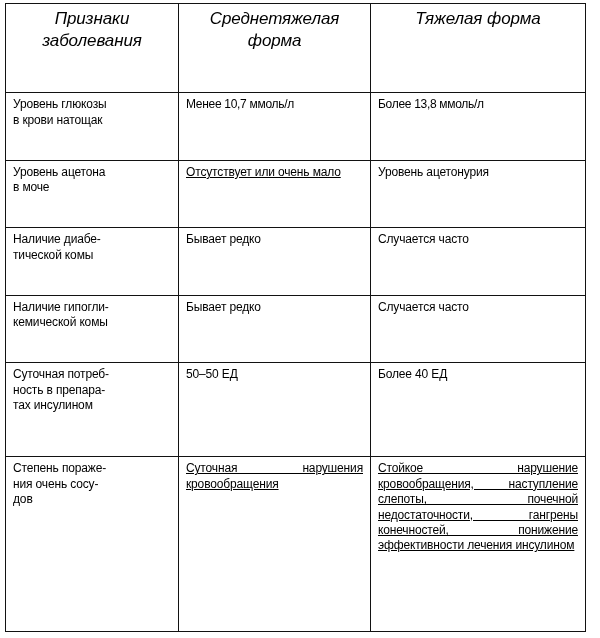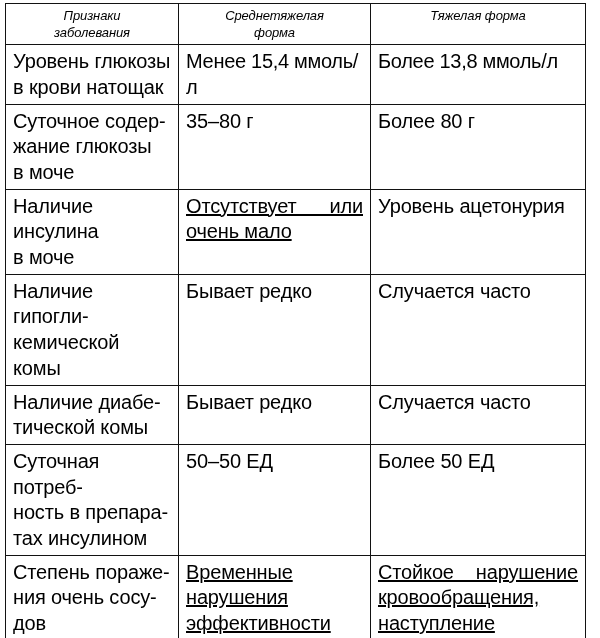--- a/index.html
+++ b/index.html
@@ -44,29 +44,29 @@
   col.c3 { width: 215px; }
 
   
   .hdr-row td {
     vertical-align: middle;
     text-align: center;
     padding: 3px 6px;
   }
   .hdr-text {
     font-style: italic;
-    font-size: 13px;
+    font-size: 17px;
     line-height: 1.28;
     letter-spacing: -0.1px;
     white-space: pre-line;
   }
 
   
   .cell-text {
-    font-size: 20px;
+    font-size: 12px;
     line-height: 1.285;
     letter-spacing: -0.15px;
     white-space: pre-line;
     word-spacing: 0px;
   }
   .cell-text.justify {
     text-align: justify;
     text-align-last: left;
     white-space: normal;
     hyphens: none;
@@ -98,103 +98,90 @@
           <div class="hdr-text">Тяжелая форма</div>
         </td>
       </tr>
 
       <tr>
         <td>
             <div class="cell-text">Уровень глюкозы
 в крови натощак</div>
           </td>
         <td>
-            <div class="cell-text tight">Менее 15,4 ммоль/л</div>
+            <div class="cell-text tight">Менее 10,7 ммоль/л</div>
           </td>
         <td>
             <div class="cell-text tight">Более 13,8 ммоль/л</div>
           </td>
       </tr>
 
-      <tr>
-        <td>
-            <div class="cell-text">Суточное содер-
-жание глюкозы
-в моче</div>
-          </td>
-        <td>
-            <div class="cell-text">35–80 г</div>
-          </td>
-        <td>
-            <div class="cell-text">Более 80 г</div>
-          </td>
-      </tr>
 
       <tr>
         <td>
-            <div class="cell-text">Наличие инсулина
+            <div class="cell-text">Уровень ацетона
 в моче</div>
           </td>
         <td>
             <div class="cell-text justify">Отсутствует или очень мало</div>
           </td>
         <td>
             <div class="cell-text">Уровень ацетонурия</div>
           </td>
       </tr>
 
       <tr>
         <td>
-            <div class="cell-text">Наличие гипогли-
-кемической комы</div>
+            <div class="cell-text">Наличие диабе-
+тической комы</div>
           </td>
         <td>
             <div class="cell-text">Бывает редко</div>
           </td>
         <td>
             <div class="cell-text">Случается часто</div>
           </td>
       </tr>
 
       <tr>
         <td>
-            <div class="cell-text">Наличие диабе-
-тической комы</div>
+            <div class="cell-text">Наличие гипогли-
+кемической комы</div>
           </td>
         <td>
             <div class="cell-text">Бывает редко</div>
           </td>
         <td>
             <div class="cell-text">Случается часто</div>
           </td>
       </tr>
 
       <tr>
         <td>
             <div class="cell-text">Суточная потреб-
 ность в препара-
 тах инсулином</div>
           </td>
         <td>
             <div class="cell-text">50–50 ЕД</div>
           </td>
         <td>
-            <div class="cell-text">Более 50 ЕД</div>
+            <div class="cell-text">Более 40 ЕД</div>
           </td>
       </tr>
 
 
       <tr>
         <td>
             <div class="cell-text">Степень пораже-
 ния очень сосу-
 дов</div>
           </td>
         <td>
-            <div class="cell-text justify">Временные нарушения эффективности</div>
+            <div class="cell-text justify">Суточная нарушения кровообращения</div>
           </td>
         <td>
             <div class="cell-text justify">Стойкое нарушение кровообращения, наступление слепоты, почечной недостаточности, гангрены конечностей, понижение эффективности лечения инсулином</div>
           </td>
       </tr>
     </tbody>
   </table>
 </div>
 
 </body></html>

